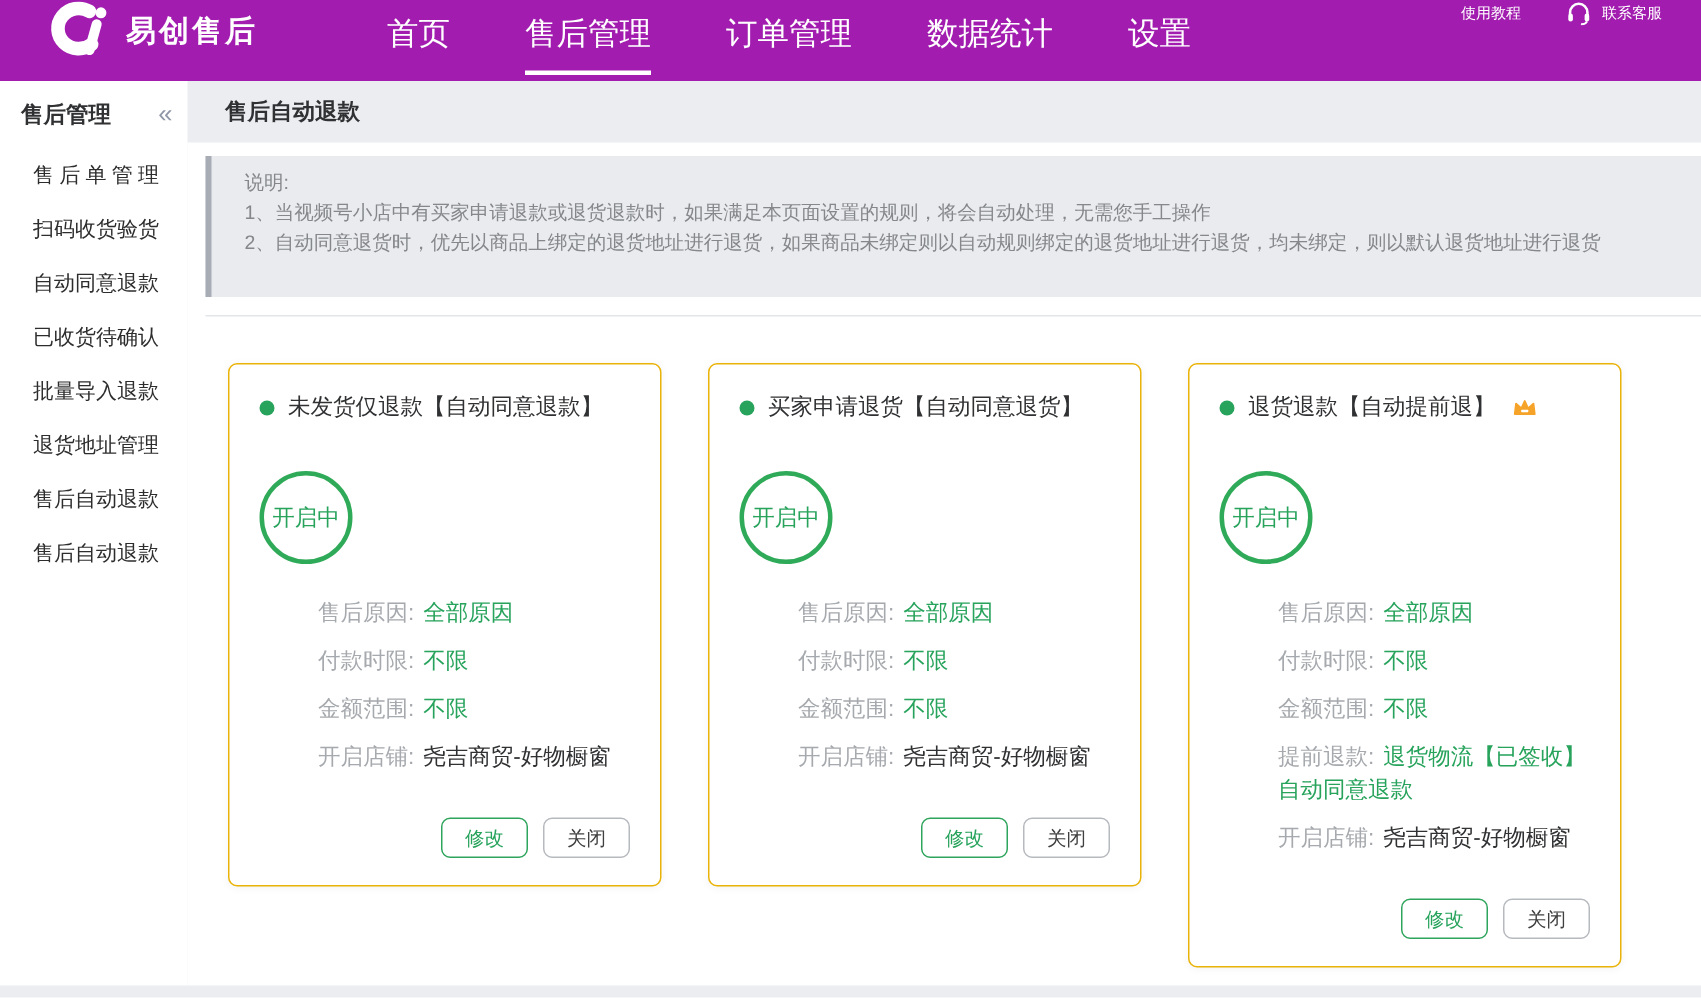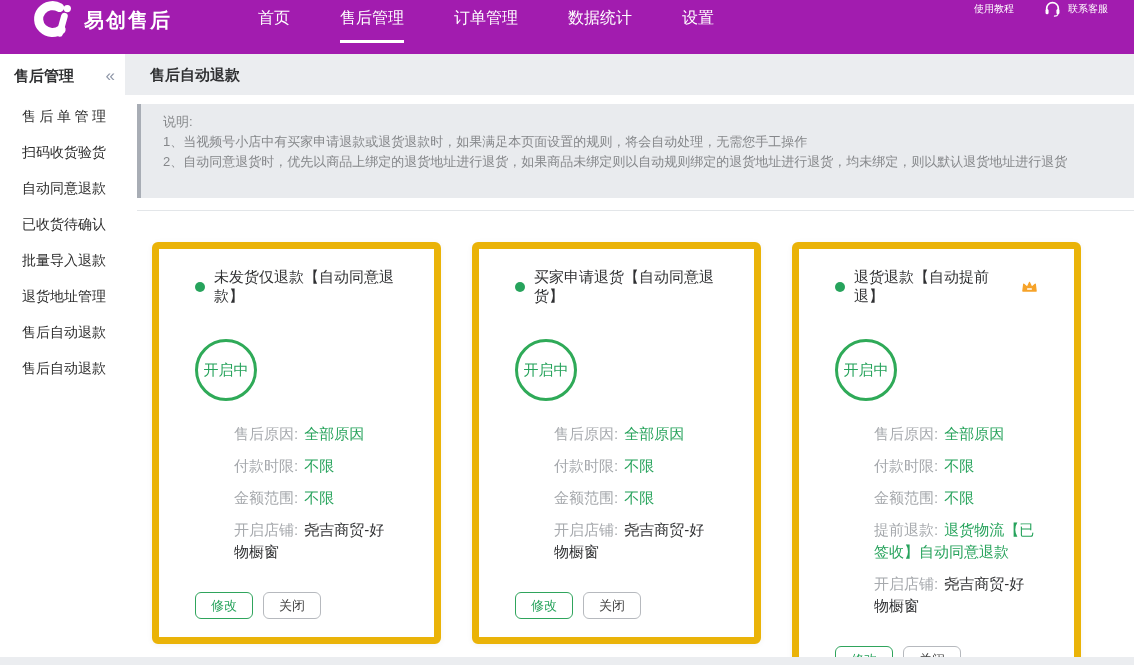--- a/index.html
+++ b/index.html
@@ -9,21 +9,21 @@
     font-family:"Liberation Sans","DejaVu Sans",sans-serif;
     background:#ebedf0; color:#303133; overflow:hidden;
   }
   
   .navbar {
     height:54px; background:#a21caf; display:flex; align-items:flex-start;
     padding:0 26px 0 30px; color:#fff;
   }
   .brand { display:flex; align-items:center; gap:10px; flex:none; }
   .brand-name { font-size:20px; font-weight:bold; letter-spacing:2px; }
-  .nav-menu { display:flex; gap:50px; margin-left:86px; font-size:16px; }
+  .nav-menu { display:flex; gap:50px; margin-left:86px; font-size:21px; }
   .nav-item { position:relative; cursor:pointer; padding:8px 0; white-space:nowrap; }
   .nav-item.active::after {
     content:""; position:absolute; left:0; right:0; bottom:-6px; height:3px; background:#fff;
   }
   .nav-right { margin-left:auto; display:flex; align-items:center; gap:30px; font-size:10px; }
   .nav-link { cursor:pointer; white-space:nowrap; }
   .support { display:flex; align-items:center; gap:7px; cursor:pointer; }
   
   .layout { display:flex; height:603px; }
   .sidebar { width:125px; background:#fff; flex:none; }
@@ -42,37 +42,37 @@
   .page-title { height:41px; line-height:41px; padding-left:25px; font-size:15px; font-weight:bold; }
   .panel { background:#fff; flex:1; overflow:hidden; }
   .notice {
     margin:9px 0 0 12px; background:#e9ebee; border-left:4px solid #a8adb5;
     padding:8px 16px 26px 22px; font-size:13px; line-height:20px; color:#85878a;
   }
   .sep { border-top:1px solid #e3e6e9; margin:12px 0 0 12px; }
   
   .cards { display:flex; gap:31px; padding:31px 0 0 27px; align-items:flex-start; }
   .card {
-    width:289px; background:#fff; border:7px solid #eab308; border-radius:6px;
-    box-shadow:0 1px 6px rgba(0,0,0,.05); padding:19px 36px 18px;
+    width:289px; background:#fff; border:1px solid #eab308; border-radius:6px;
+    box-shadow:0 1px 6px rgba(0,0,0,.05); padding:19px 20px 18px;
   }
   .card-title { display:flex; align-items:center; gap:9px; font-size:15px; color:#303133; }
   .dot { width:10px; height:10px; border-radius:50%; background:#27a35c; flex:none; }
   .crown { margin-left:2px; flex:none; }
   .status-circle {
     width:62px; height:62px; border:3px solid #2faa58; border-radius:50%;
     display:flex; align-items:center; justify-content:center;
     color:#27a35c; font-size:15px; margin-top:33px;
   }
   .fields { margin-top:22px;margin-left:39px; }
   .field { font-size:15px; line-height:22px; margin-bottom:10px; color:#a6a9ad; }
   .fields .field:last-child { margin-bottom:0; }
   .field .val { color:#27a35c; margin-left:6px; }
   .field .val.dark { color:#303133; }
-  .actions { margin-top:29px; display:flex; gap:10px; }
+  .actions { margin-top:29px; display:flex; gap:10px;justify-content:flex-end; }
   .btn {
     width:58px; height:27px; border-radius:6px; background:#fff; font-size:13px;
     display:flex; align-items:center; justify-content:center; cursor:pointer;
   }
   .btn.primary { border:1px solid #2fa45c; color:#27a35c; }
   .btn.plain { border:1px solid #b6b9be; color:#3f3f3f; }
 </style>
 </head>
 <body>
 

